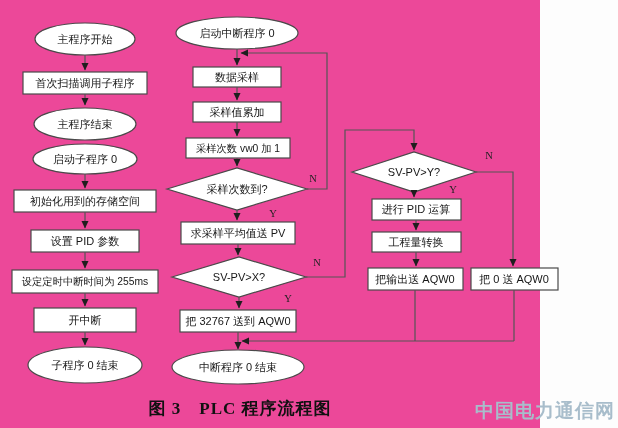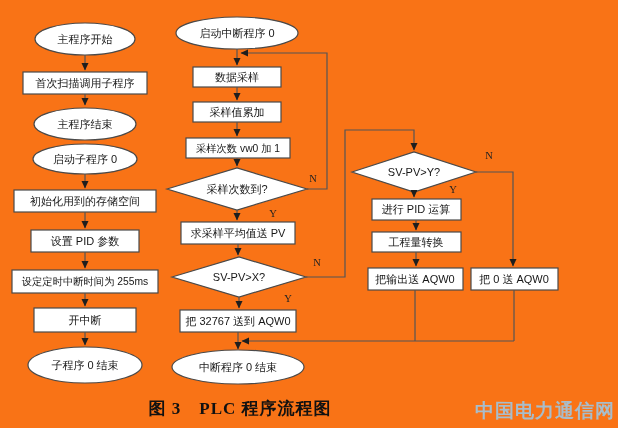--- a/index.html
+++ b/index.html
@@ -2,21 +2,21 @@
 <html><head>
 <meta charset="utf-8">
 <style>
   html,body{margin:0;padding:0;}
   body{
     width:618px;height:428px;
     background:#fdfdfd;
     font-family:"Liberation Sans", sans-serif;
     overflow:hidden;
   }
-  .page{width:618px;height:428px;position:relative;background:#f97316;}
+  .page{width:540px;height:428px;position:relative;background:#ec4899;}
   svg{display:block;}
   .shape{fill:#ffffff;stroke:#4a4a4a;stroke-width:1.2;}
   .conn{fill:none;stroke:#555555;stroke-width:1.2;}
   .nodetext{
     font-family:"Liberation Sans", sans-serif;
     font-size:11px;fill:#161616;text-anchor:middle;
   }
   .nodetext.small{font-size:10.3px;}
   .branch{
     font-family:"Liberation Serif", serif;

